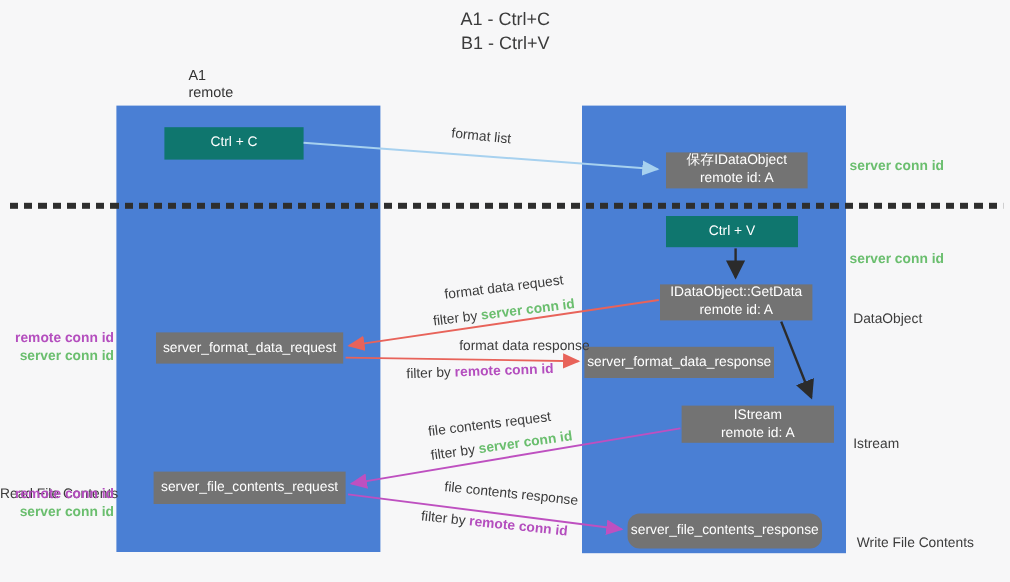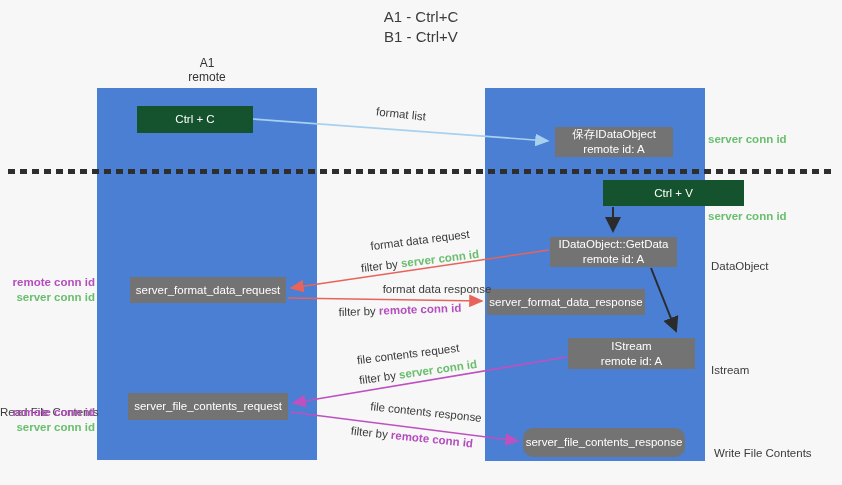--- a/index.html
+++ b/index.html
@@ -7,34 +7,34 @@
     position:relative; width:842px; height:485px;
     background:#f7f7f8; overflow:hidden;
     font-family:"Liberation Sans", sans-serif;
     color:#3b3b3b;
   }
   .title {
     position:absolute; top:7px; left:0; right:0;
     text-align:center; font-size:15px; line-height:1.35; color:#3b3b3b;
   }
   .col-header {
-    position:absolute; text-align:center; font-size:12px; line-height:1.2; color:#333;
+    position:absolute; text-align:left; font-size:12px; line-height:1.2; color:#333;
   }
   .col { position:absolute; background:#4a7fd4; }
   .dashline {
     position:absolute; left:8px; width:828px; top:169px; height:5px;
     background:repeating-linear-gradient(90deg,#2e2e2e 0 7px, transparent 7px 12px);
   }
   .node {
     position:absolute; display:flex; flex-direction:column;
     align-items:center; justify-content:center;
     color:#fff; font-size:11.5px; line-height:1.3; text-align:center;
     white-space:nowrap;
   }
-  .green  { background:#14532d; }
+  .green  { background:#0f766e; }
   .orange { background:#737373; }
   .side { position:absolute; font-size:11.5px; white-space:nowrap; }
   .left-block { left:0; width:95px; text-align:right; }
   .g { color:#6abe6e; font-weight:bold; }
   .p { color:#b44ebe; font-weight:bold; }
   .plain { color:#3b3b3b;margin-top:15px; }
   .mid {
     position:absolute; font-size:11.5px; color:#3b3b3b; white-space:nowrap;
     transform-origin:center;
   }
@@ -62,21 +62,21 @@
 
   <div class="node green" style="left:137px; top:106px; width:116px; height:27px;">
     <span>Ctrl + C</span>
   </div>
 
   <div class="node orange" style="left:555px; top:127px; width:118px; height:30px;">
     <span>保存IDataObject</span>
     <span>remote id: A</span>
   </div>
 
-  <div class="node green" style="left:555px; top:180px; width:141px; height:26px;margin-left:48px;">
+  <div class="node green" style="left:555px; top:180px; width:110px; height:26px;">
     <span>Ctrl + V</span>
   </div>
 
   <div class="node orange" style="left:550px; top:237px; width:127px; height:30px;">
     <span>IDataObject::GetData</span>
     <span>remote id: A</span>
   </div>
 
   <div class="node orange" style="left:130px; top:277px; width:156px; height:26px;">
     <span>server_format_data_request</span>

